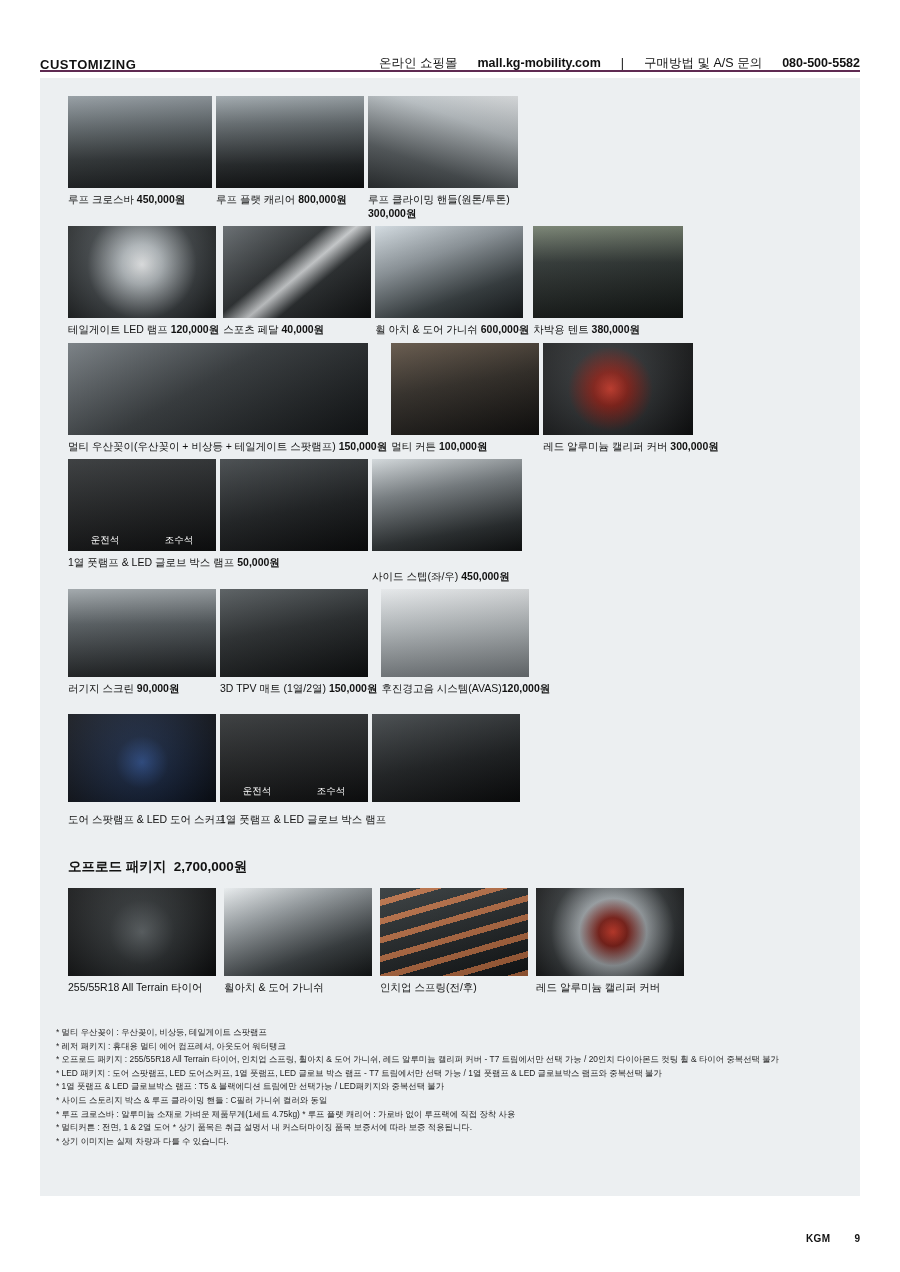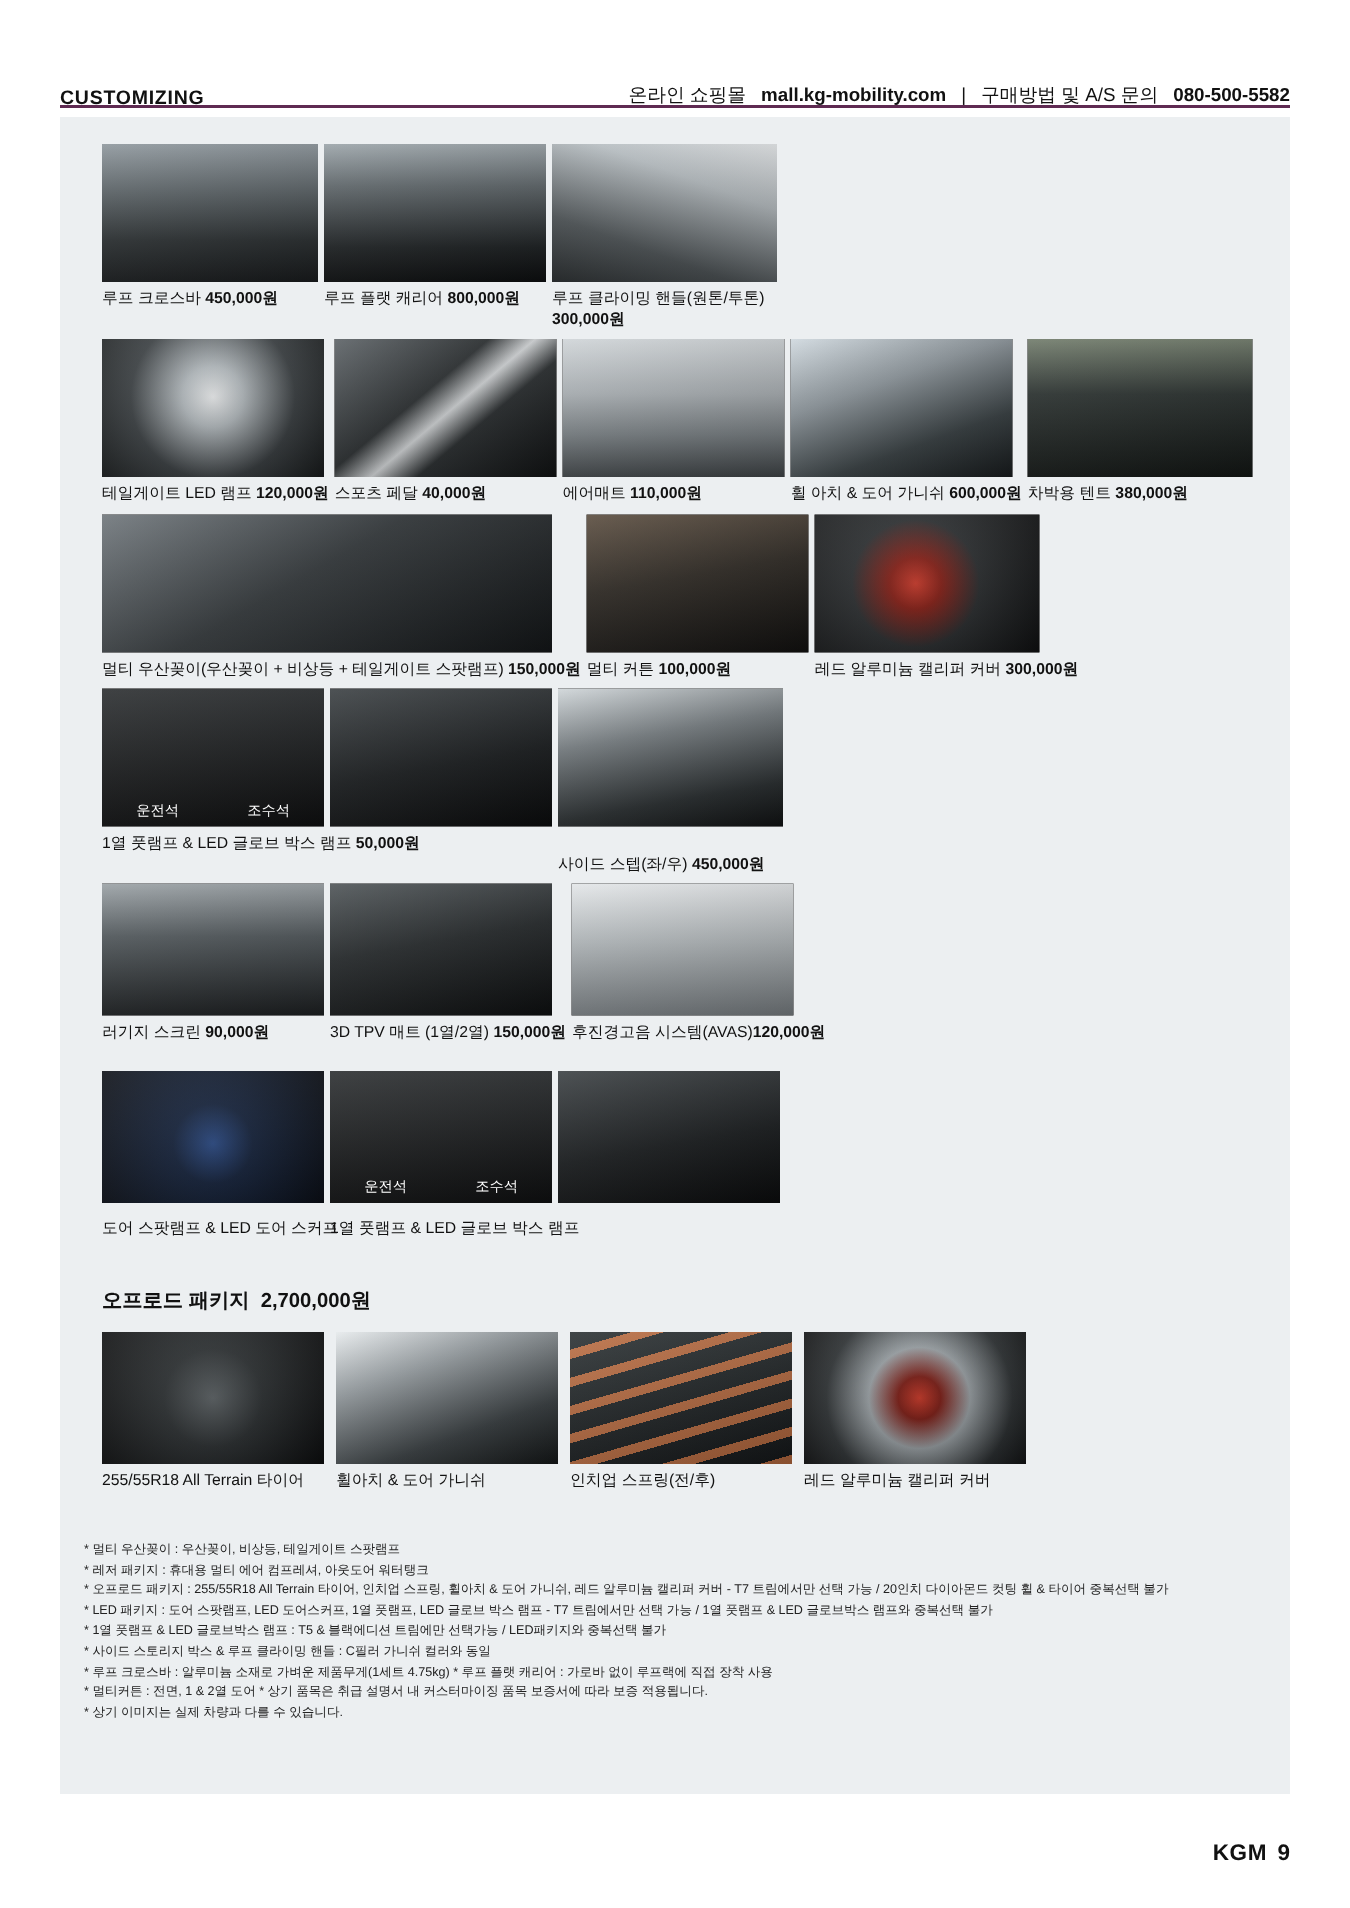--- a/index.html
+++ b/index.html
@@ -37,21 +37,21 @@
     font-size: 13px;
     font-weight: bold;
     letter-spacing: 0.5px;
     color: #111;
   }
   .header-right {
     font-size: 12.5px;
     color: #111;
     display: flex;
     align-items: baseline;
-    gap: 10px;
+    gap: 20px;
     white-space: nowrap;
   }
   .header-right .light { font-weight: normal; }
   .header-right .bold { font-weight: bold; }
   .header-rule {
     position: absolute;
     left: 40px;
     top: 70px;
     width: 820px;
     height: 2px;
@@ -128,24 +128,24 @@
     line-height: 1.62;
     color: #222;
   }
   .notes .n { white-space: nowrap; }
 
   
   .footer {
     position: absolute;
     right: 40px;
     bottom: 28px;
-    font-size: 15px;
+    font-size: 10px;
     color: #111;
     display: flex;
-    gap: 7px;
+    gap: 24px;
     align-items: baseline;
   }
   .footer .brand { font-weight: bold; letter-spacing: 0.4px; }
   .footer .pageno { font-weight: bold; }
 
   
   .ph { width: 100%; height: 100%; position: relative; }
   .ph::after {
     content: "";
     position: absolute;
@@ -254,28 +254,20 @@
       <div class="cell">
         <div class="thumb" style="width:148px;height:92px;">
           <div class="ph ph-pedal"></div>
         </div>
         <div class="cap">
           <span>스포츠 페달</span>&nbsp;<b>40,000원</b>
         </div>
       </div>
       <div class="cell">
         <div class="thumb" style="width:148px;height:92px;">
-          <div class="ph ph-airmat"></div>
-        </div>
-        <div class="cap">
-          <span>에어매트</span>&nbsp;<b>110,000원</b>
-        </div>
-      </div>
-      <div class="cell">
-        <div class="thumb" style="width:148px;height:92px;">
           <div class="ph ph-wheelarch"></div>
         </div>
         <div class="cap">
           <span>휠 아치 &amp; 도어 가니쉬</span>&nbsp;<b>600,000원</b>
         </div>
       </div>
       <div class="cell">
         <div class="thumb" style="width:150px;height:92px;">
           <div class="ph ph-tent"></div>
         </div>

